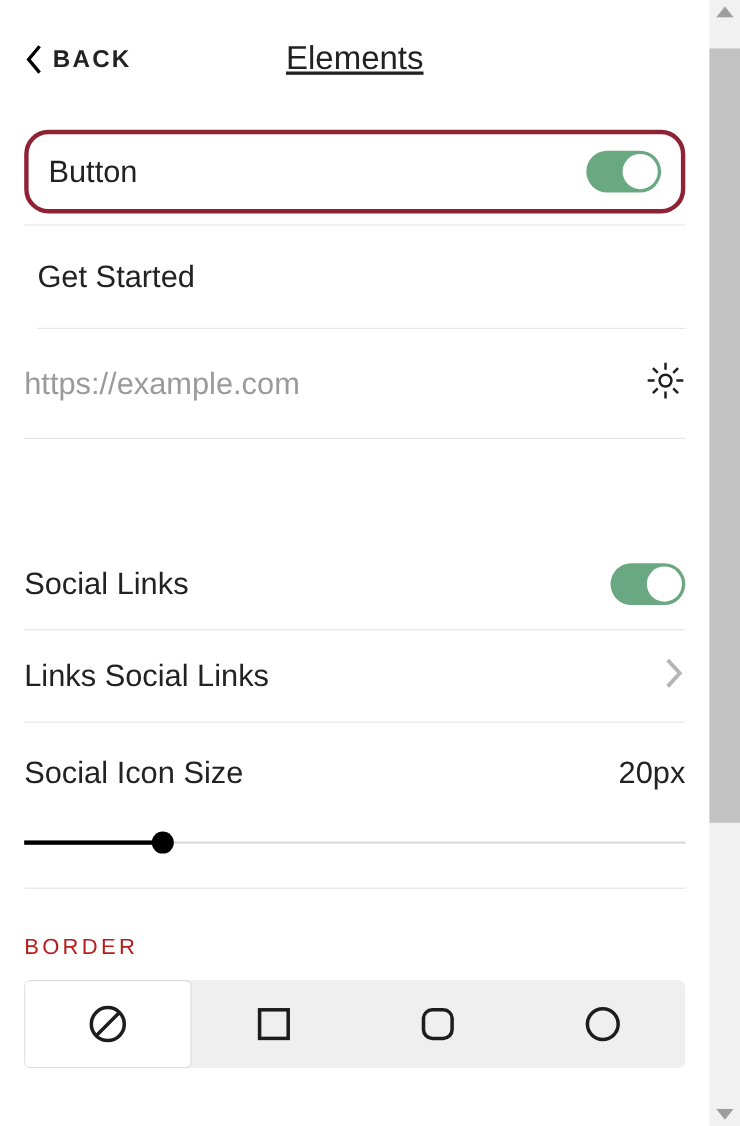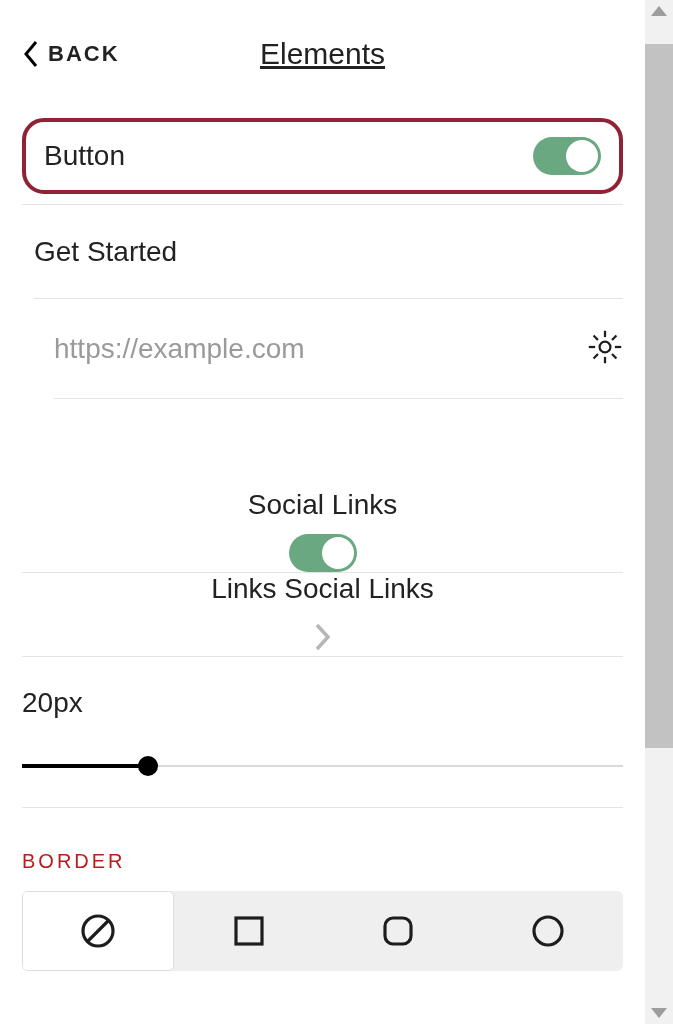--- a/index.html
+++ b/index.html
@@ -12,24 +12,24 @@
   .scroll-arrow { width:0; height:0; border-left:8px solid transparent; border-right:8px solid transparent; }
   .scroll-arrow.up { border-bottom:10px solid #9d9d9d; margin-top:6px; }
   .scroll-arrow.down { border-top:10px solid #9d9d9d; margin-bottom:6px; }
 
   .header { display:flex; align-items:center; justify-content:center; position:relative; height:48px; margin-bottom:40px; }
   .back { position:absolute; left:0; top:50%; transform:translateY(-50%); display:flex; align-items:center; gap:8px; font-weight:600; letter-spacing:2px; font-size:22px; cursor:pointer; }
   .back svg { width:18px; height:30px; stroke:#000; stroke-width:3; fill:none; }
   .title { font-size:30px; font-weight:400;text-decoration:underline; }
 
   .highlight { border:4px solid #8f2235; border-radius:22px; padding:6px 18px; margin-bottom:10px; }
-  .row { display:flex; align-items:center; justify-content:space-between; min-height:84px; border-bottom:1px solid #e4e4e4;flex-direction:column; }
+  .row { display:flex; align-items:center; justify-content:space-between; min-height:84px; border-bottom:1px solid #e4e4e4; }
   .row .label { font-size:28px; color:#222; }
   .row-input { min-height:94px; border-bottom:1px solid #e4e4e4; display:flex; align-items:center;margin-left:12px; }
-  .row-url { min-height:100px; border-bottom:1px solid #e4e4e4; display:flex; align-items:center; justify-content:space-between; gap:18px;margin-left:32px; }
+  .row-url { min-height:100px; border-bottom:1px solid #e4e4e4; display:flex; align-items:center; justify-content:space-between; gap:18px; }
   .url-text { font-size:28px; color:#9a9a9a; }
   .section-gap { height:90px; }
 
   .toggle { width:68px; height:38px; border-radius:20px; background:#6aa881; position:relative; cursor:pointer; }
   .toggle .knob { position:absolute; top:3px; right:3px; width:32px; height:32px; border-radius:50%; background:#fff; }
 
   .gear svg { width:36px; height:36px; stroke:#1d1d1d; fill:none; stroke-width:2.5; }
   .chevron svg { width:20px; height:30px; stroke:#b5b5b5; stroke-width:3.5; fill:none; }
 
   .slider-row { padding-top:30px; padding-bottom:40px; border-bottom:1px solid #e4e4e4; }
@@ -109,20 +109,21 @@
       <span class="label">Links Social Links</span>
       <span class="chevron">
         <svg viewBox="0 0 20 30">
             <polyline points="4,3 15,15 4,27"></polyline>
           </svg>
       </span>
     </div>
 
     <div class="slider-row">
       <div class="slider-head">
+        <span>Social Icon Size</span>
         <span>20px</span>
       </div>
       <div class="slider">
         <div class="fill"></div>
         <div class="knob"></div>
       </div>
     </div>
 
     <div class="border-label">BORDER</div>
     <div class="seg">

